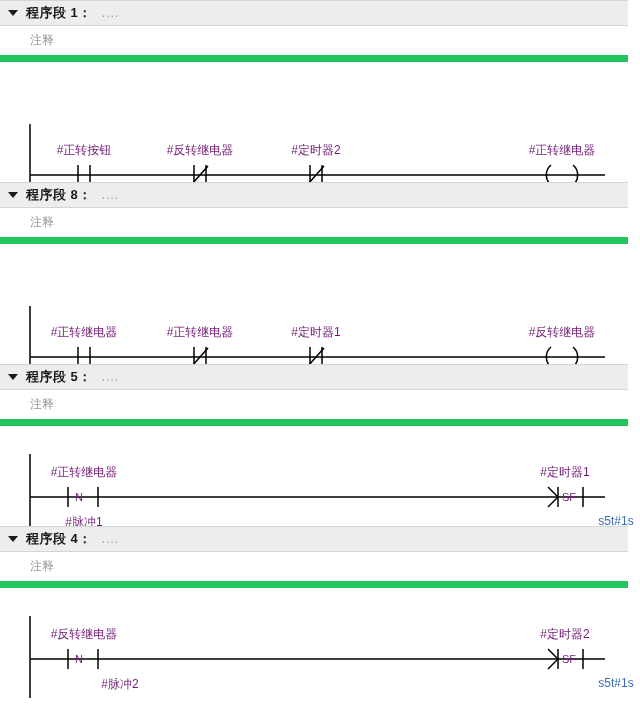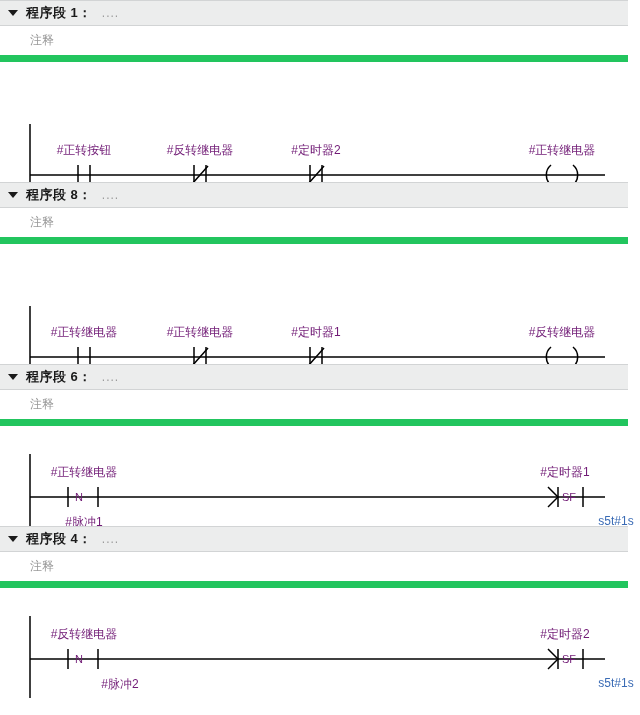--- a/index.html
+++ b/index.html
@@ -153,21 +153,21 @@
     <span class="lbl center" style="left:316px; top:80px;">#定时器1</span>
     <span class="lbl center" style="left:562px; top:80px;">#反转继电器</span>
   </div>
 </div>
 
 <div class="network">
   <div class="net-header">
     <div class="collapse-arrow">
         <div class="tri"></div>
       </div>
-    <span class="net-title">程序段 6：</span>
+    <span class="net-title">程序段 5：</span>
     <span class="net-dots">....</span>
   </div>
   <div class="net-comment">注释</div>
   <div class="rung short">
     <svg width="640" height="110">
       <line x1="30" y1="28" x2="30" y2="110" stroke="#000" stroke-width="1.5"></line>
       <line x1="30" y1="71" x2="605" y2="71" stroke="#000" stroke-width="1.5"></line>
 
       <line x1="68" y1="61" x2="68" y2="81" stroke="#000" stroke-width="1.5"></line>
       <line x1="98" y1="61" x2="98" y2="81" stroke="#000" stroke-width="1.5"></line>

